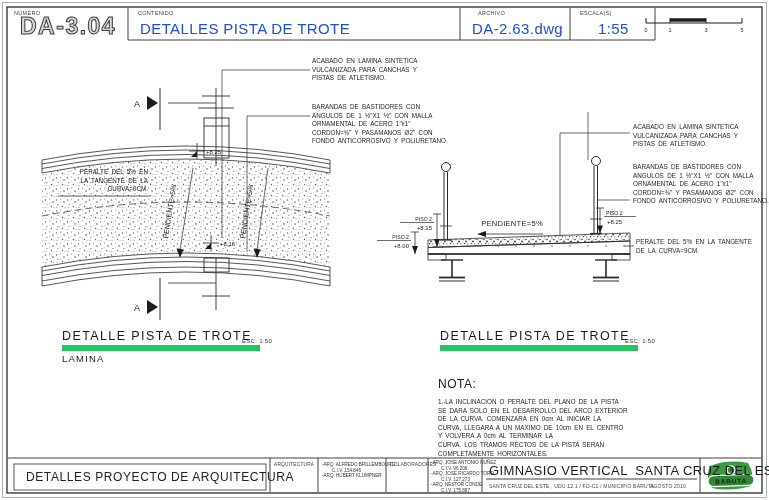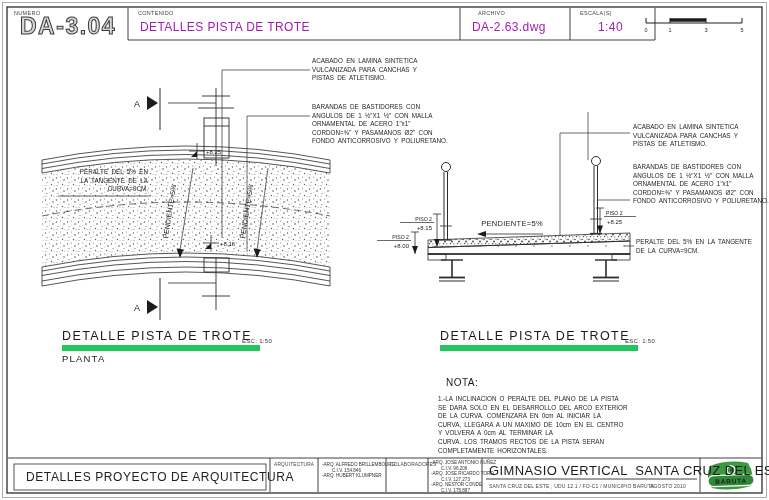--- a/index.html
+++ b/index.html
@@ -1,30 +1,30 @@
 <!DOCTYPE html>
 <html><head>
 <meta charset="utf-8">
 <style>
   html,body{margin:0;padding:0;background:#fff;}
   .sheet{position:relative;width:769px;height:500px;background:#ffffff;overflow:hidden;
          font-family:"Liberation Sans",sans-serif;color:#222;}
   .abs{position:absolute;}
   .lbl{font-size:5.5px;color:#444;letter-spacing:.3px;}
-  .hval{font-size:12px;color:#a21caf;letter-spacing:.4px;}
+  .hval{font-size:15px;color:#1d4ed8;letter-spacing:.4px;}
   .numero-big{font-size:23px;font-weight:bold;letter-spacing:1.5px;color:#d8d8d8;text-align:center;
               -webkit-text-stroke:1px #3a3a3a;}
   .ann{font-size:6.3px;line-height:8.6px;word-spacing:1.6px;color:#1e1e1e;}
   .ann span{display:block;}
   .right-al{text-align:right;}
   .dtitle{font-size:12.5px;letter-spacing:1.4px;color:#1a1a1a;border-bottom:6px solid #22c55e;
           padding-bottom:2px;display:inline-block;padding-right:8px;}
   .dsub{font-size:9.5px;letter-spacing:1.2px;color:#1a1a1a;margin-top:2px;}
   .esc{font-size:6px;color:#333;letter-spacing:.3px;}
-  .nota-label{font-size:10px;letter-spacing:.5px;color:#1a1a1a;margin-left:8px;}
+  .nota-label{font-size:12px;letter-spacing:.5px;color:#1a1a1a;}
   .nota-body{font-size:6.3px;line-height:8.6px;word-spacing:1.4px;color:#1e1e1e;margin-top:7px;}
   .nota-body span{display:block;}
   .tb-left{font-size:12px;letter-spacing:.6px;color:#222;}
   .tb-lbl{font-size:4.8px;color:#444;letter-spacing:.2px;}
   .tb-names{font-size:4.6px;line-height:5.6px;color:#333;}
   .tb-names span{display:block;}
   .tb-names .ind{margin-left:10px;}
   .proj-big{font-size:13px;letter-spacing:.4px;color:#1a1a1a;white-space:pre;}
   .proj-small{font-size:5px;color:#444;letter-spacing:.2px;}
   svg text{font-family:"Liberation Sans",sans-serif;fill:#1e1e1e;}
@@ -261,21 +261,21 @@
     </g>
   </svg>
 
   <div class="abs lbl" style="left:14px;top:10px">NUMERO</div>
   <div class="abs numero-big" style="left:20px;top:13px">DA-3.04</div>
   <div class="abs lbl" style="left:138px;top:10px">CONTENIDO</div>
   <div class="abs hval" style="left:140px;top:20px">DETALLES PISTA DE TROTE</div>
   <div class="abs lbl" style="left:478px;top:10px">ARCHIVO</div>
   <div class="abs hval" style="left:472px;top:20px">DA-2.63.dwg</div>
   <div class="abs lbl" style="left:580px;top:10px">ESCALA(S)</div>
-  <div class="abs hval" style="left:598px;top:20px">1:40</div>
+  <div class="abs hval" style="left:598px;top:20px">1:55</div>
 
   <div class="abs ann" style="left:312px;top:57px;width:155px">
     <span>ACABADO EN LAMINA SINTETICA</span>
     <span>VULCANIZADA PARA CANCHAS Y</span>
     <span>PISTAS DE ATLETISMO.</span>
   </div>
   <div class="abs ann" style="left:312px;top:103px;width:165px">
     <span>BARANDAS DE BASTIDORES CON</span>
     <span>ANGULOS DE 1 ½"X1 ½" CON MALLA</span>
     <span>ORNAMENTAL DE ACERO 1"x1"</span>
@@ -300,21 +300,21 @@
     <span>CORDON=⅜" Y PASAMANOS Ø2" CON</span>
     <span>FONDO ANTICORROSIVO Y POLIURETANO.</span>
   </div>
   <div class="abs ann" style="left:636px;top:238px;width:135px">
     <span>PERALTE DEL 5% EN LA TANGENTE</span>
     <span>DE LA CURVA=9CM.</span>
   </div>
 
   <div class="abs" style="left:62px;top:326px">
     <div class="dtitle">DETALLE PISTA DE TROTE</div>
-    <div class="dsub">PLANTA</div>
+    <div class="dsub">LAMINA</div>
   </div>
   <div class="abs esc" style="left:242px;top:338px">ESC: 1:50</div>
 
   <div class="abs" style="left:440px;top:326px">
     <div class="dtitle">DETALLE PISTA DE TROTE</div>
   </div>
   <div class="abs esc" style="left:625px;top:338px">ESC: 1:50</div>
 
   <div class="abs" style="left:438px;top:377px;width:235px">
     <div class="nota-label">NOTA:</div>

